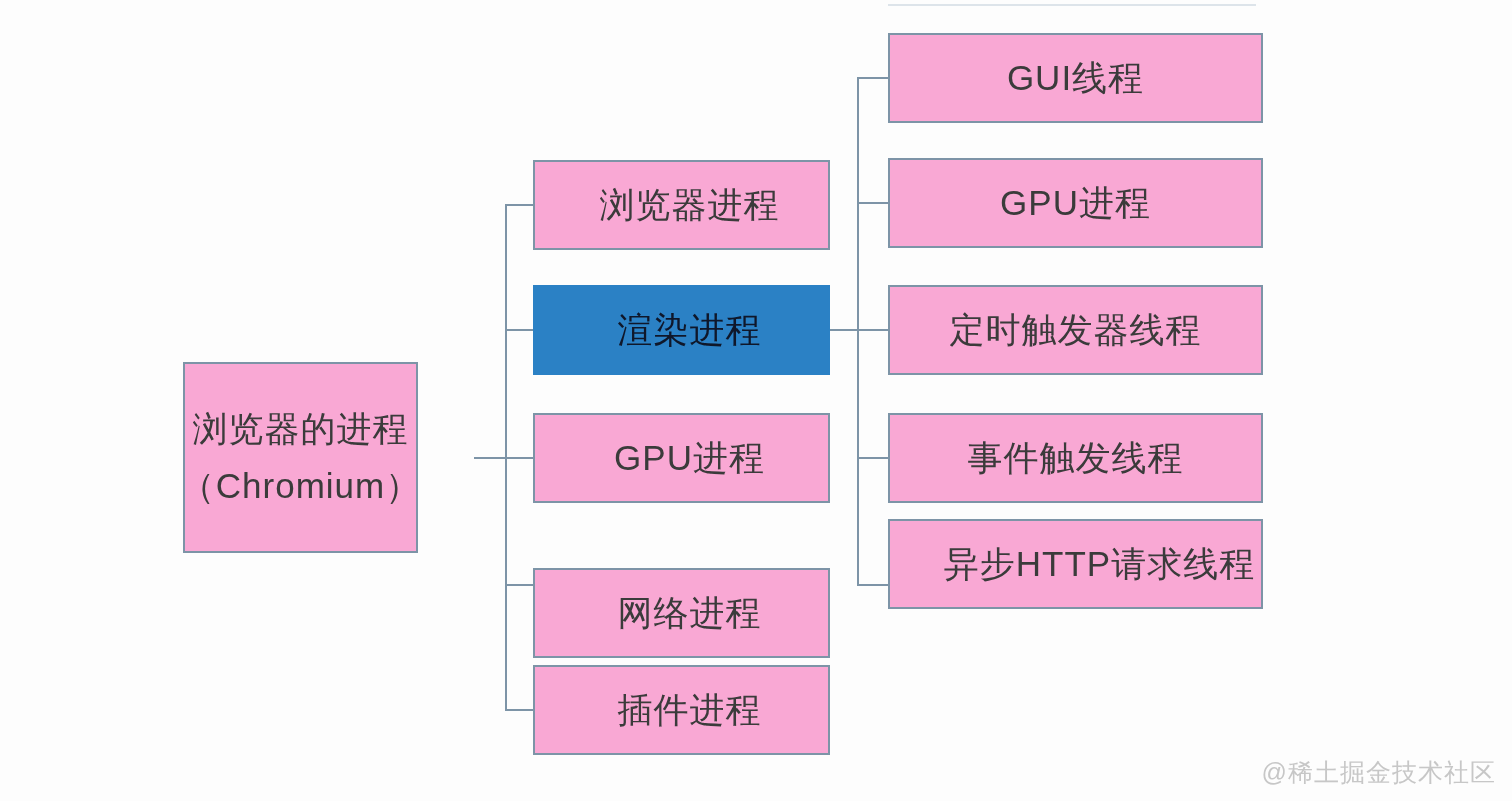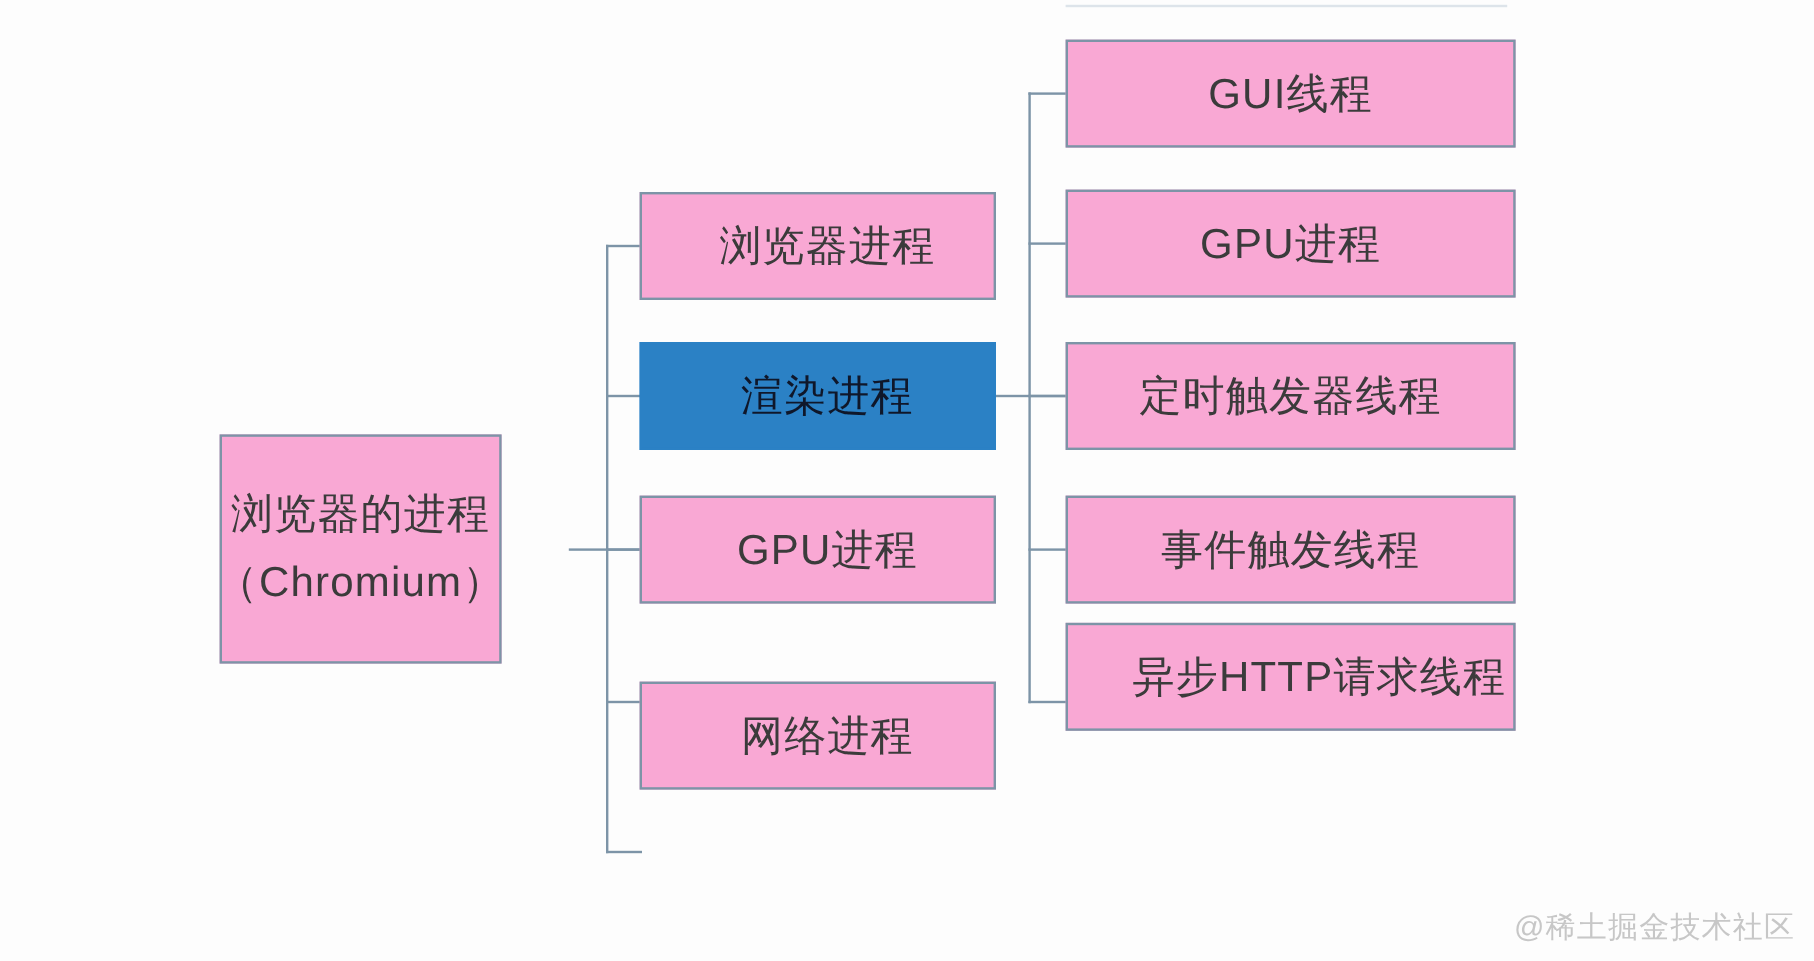--- a/index.html
+++ b/index.html
@@ -98,20 +98,23 @@
   </div>
   <div class="box process p1 highlight">
     <span>渲染进程</span>
   </div>
   <div class="box process p2">
     <span>GPU进程</span>
   </div>
   <div class="box process p3">
     <span>网络进程</span>
   </div>
+  <div class="box process p4">
+    <span>插件进程</span>
+  </div>
 
   <div class="box thread t0">
     <span>GUI线程</span>
   </div>
   <div class="box thread t1">
     <span>GPU进程</span>
   </div>
   <div class="box thread t2">
     <span>定时触发器线程</span>
   </div>

